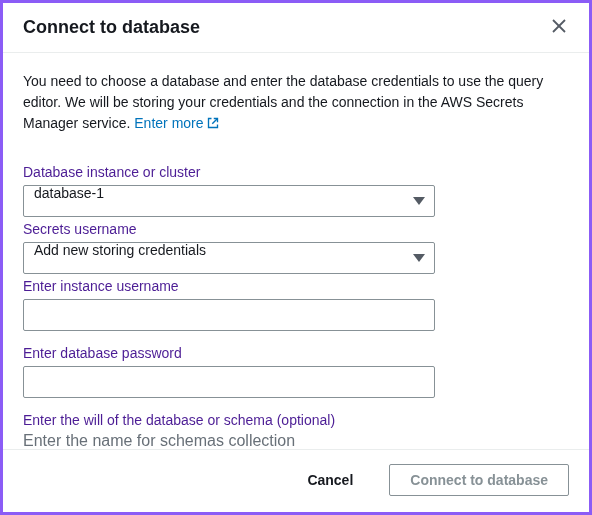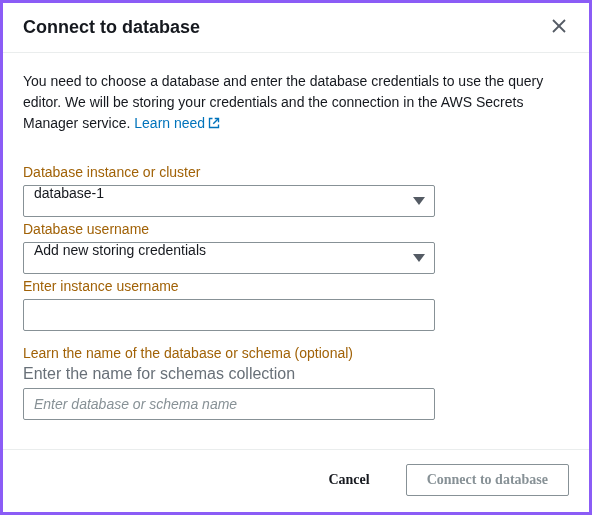--- a/index.html
+++ b/index.html
@@ -73,21 +73,21 @@
     }
     .form-group {
       margin-bottom: 14px;
     }
     .form-group-tight {
       margin-bottom: 4px;
     }
     .label {
       display: block;
       font-size: 14px;
-      color: #a16207;
+      color: #4c1d95;
       margin-bottom: 5px;
     }
     .hint {
       font-size: 16px;
       color: #687078;
       margin-bottom: 5px;
       margin-top: -1px;
     }
     .select-wrap {
       position: relative;
@@ -142,21 +142,21 @@
       padding: 14px 20px 16px 20px;
       border-top: 1px solid #eaeded;
     }
     .btn {
       height: 32px;
       padding: 0 20px;
       font-size: 14px;
       font-weight: 700;
       border-radius: 2px;
       cursor: pointer;
-      font-family: Liberation Serif, serif;
+      font-family: Liberation Sans, sans-serif;
     }
     .btn-cancel {
       background: none;
       border: none;
       color: #16191f;
     }
     .btn-primary {
       background: #fff;
       border: 1px solid #879196;
       color: #879196;
@@ -174,21 +174,21 @@
         <svg viewBox="0 0 14 14" stroke="currentColor" stroke-width="1.8" fill="none">
           <line x1="1" y1="1" x2="13" y2="13"></line>
           <line x1="13" y1="1" x2="1" y2="13"></line>
         </svg>
       </span>
     </button>
   </div>
 
   <div class="modal-body">
     <p class="description">
-      <span>You need to choose a database and enter the database credentials to use the query editor. We will be storing your credentials and the connection in the AWS Secrets Manager service. </span><a class="link"><span>Learn need</span><span><svg viewBox="0 0 16 16" fill="none" stroke="#0073bb" stroke-width="1.8">
+      <span>You need to choose a database and enter the database credentials to use the query editor. We will be storing your credentials and the connection in the AWS Secrets Manager service. </span><a class="link"><span>Enter more</span><span><svg viewBox="0 0 16 16" fill="none" stroke="#0073bb" stroke-width="1.8">
               <path d="M6 2 H2 V14 H14 V10"></path>
               <path d="M9 2 H14 V7"></path>
               <line x1="14" y1="2" x2="7" y2="9"></line>
             </svg></span></a>
     </p>
 
     <div class="form-group form-group-tight">
       <label class="label">Database instance or cluster</label>
       <div class="select-wrap">
         <div class="select">
@@ -196,41 +196,45 @@
         </div>
         <span class="select-caret">
           <svg viewBox="0 0 12 8">
               <polygon points="0,0 12,0 6,8" fill="#545b64"></polygon>
             </svg>
         </span>
       </div>
     </div>
 
     <div class="form-group form-group-tight">
-      <label class="label">Database username</label>
+      <label class="label">Secrets username</label>
       <div class="select-wrap">
         <div class="select">
           <span>Add new storing credentials</span>
         </div>
         <span class="select-caret">
           <svg viewBox="0 0 12 8">
               <polygon points="0,0 12,0 6,8" fill="#545b64"></polygon>
             </svg>
         </span>
       </div>
     </div>
 
     <div class="form-group">
       <label class="label">Enter instance username</label>
       <input type="text" class="text-input" value="" style="">
     </div>
 
-
     <div class="form-group">
-      <label class="label">Learn the name of the database or schema (optional)</label>
+      <label class="label">Enter database password</label>
+      <input type="password" class="text-input" value="" style="">
+    </div>
+
+    <div class="form-group">
+      <label class="label">Enter the will of the database or schema (optional)</label>
       <div class="hint">Enter the name for schemas collection</div>
       <input type="text" class="text-input" placeholder="Enter database or schema name" style="">
     </div>
   </div>
 
   <div class="modal-footer">
     <button class="btn btn-cancel">Cancel</button>
     <button class="btn btn-primary">Connect to database</button>
   </div>
 

